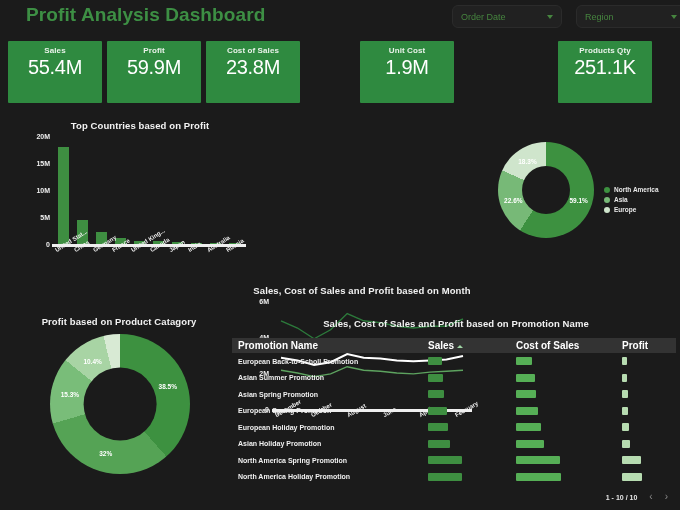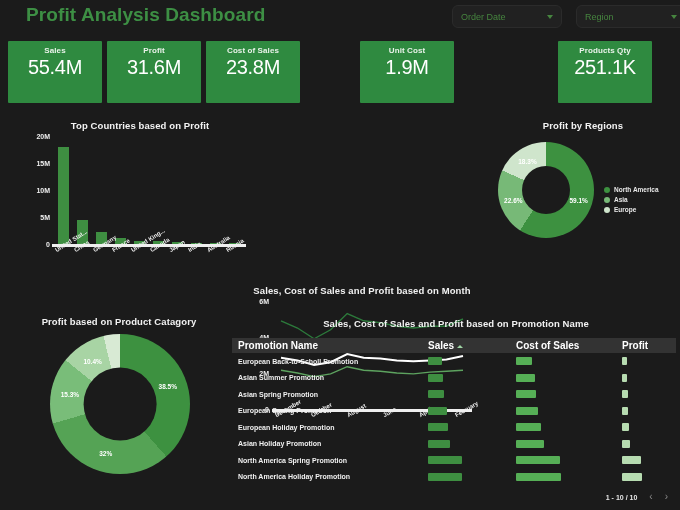--- a/index.html
+++ b/index.html
@@ -145,21 +145,21 @@
     </div>
   </div>
 
   <div class="kpis" id="kpi-row">
       <div class="kpi" style="left: 8px; background: rgb(47, 138, 64);">
         <div class="k-label">Sales</div>
         <div class="k-value">55.4M</div>
       </div>
       <div class="kpi" style="left: 107px; background: rgb(47, 138, 64);">
         <div class="k-label">Profit</div>
-        <div class="k-value">31.6M</div>
+        <div class="k-value">59.9M</div>
       </div>
       <div class="kpi" style="left: 206px; background: rgb(47, 138, 64);">
         <div class="k-label">Cost of Sales</div>
         <div class="k-value">23.8M</div>
       </div>
       <div class="kpi" style="left: 360px; background: rgb(47, 138, 64);">
         <div class="k-label">Unit Cost</div>
         <div class="k-value">1.9M</div>
       </div>
       <div class="kpi" style="left: 558px; background: rgb(47, 138, 64);">
@@ -220,21 +220,20 @@
         <div class="lc-xlabel" style="left: 2px;">December</div>
         <div class="lc-xlabel" style="left: 38px;">October</div>
         <div class="lc-xlabel" style="left: 74px;">August</div>
         <div class="lc-xlabel" style="left: 110px;">June</div>
         <div class="lc-xlabel" style="left: 146px;">April</div>
         <div class="lc-xlabel" style="left: 182px;">February</div>
       </div>
   </div>
 
   <div class="panel" style="left:486px; top:120px; width:194px; height:165px;">
-    <div class="p-title">Profit by Regions</div>
     <div class="donut-wrap" id="regions-donut" style="left:12px; top:22px; width:96px; height:96px;">
         <div class="donut" style="left: 0px; top: 0px; width: 96px; height: 96px; background: conic-gradient(rgb(61, 145, 64) 0deg, rgb(61, 145, 64) 212.76deg, rgb(119, 185, 119) 212.76deg, rgb(119, 185, 119) 294.12deg, rgb(207, 229, 204) 294.12deg, rgb(207, 229, 204) 360deg);"></div>
         <div class="donut-hole" style="width: 48px; height: 48px;"></div>
         <div class="slice-label" style="left: 80.6968px; top: 57.6108px;">59.1%</div>
         <div class="slice-label" style="left: 15.3336px; top: 57.7135px;">22.6%</div>
         <div class="slice-label" style="left: 29.4686px; top: 19.3987px;">18.3%</div>
       </div>
     <div class="legend" id="regions-legend" style="left:118px; top:66px;">
         <div class="legend-row">
           <span class="legend-dot" style="background: rgb(61, 145, 64);"></span>

